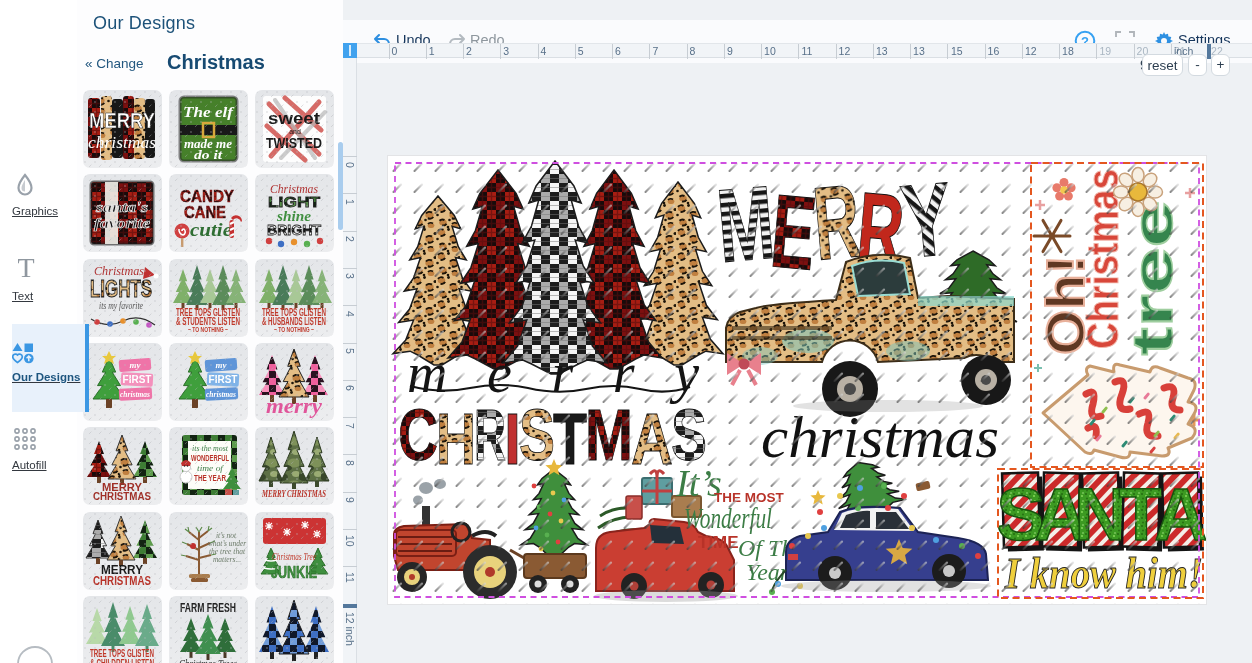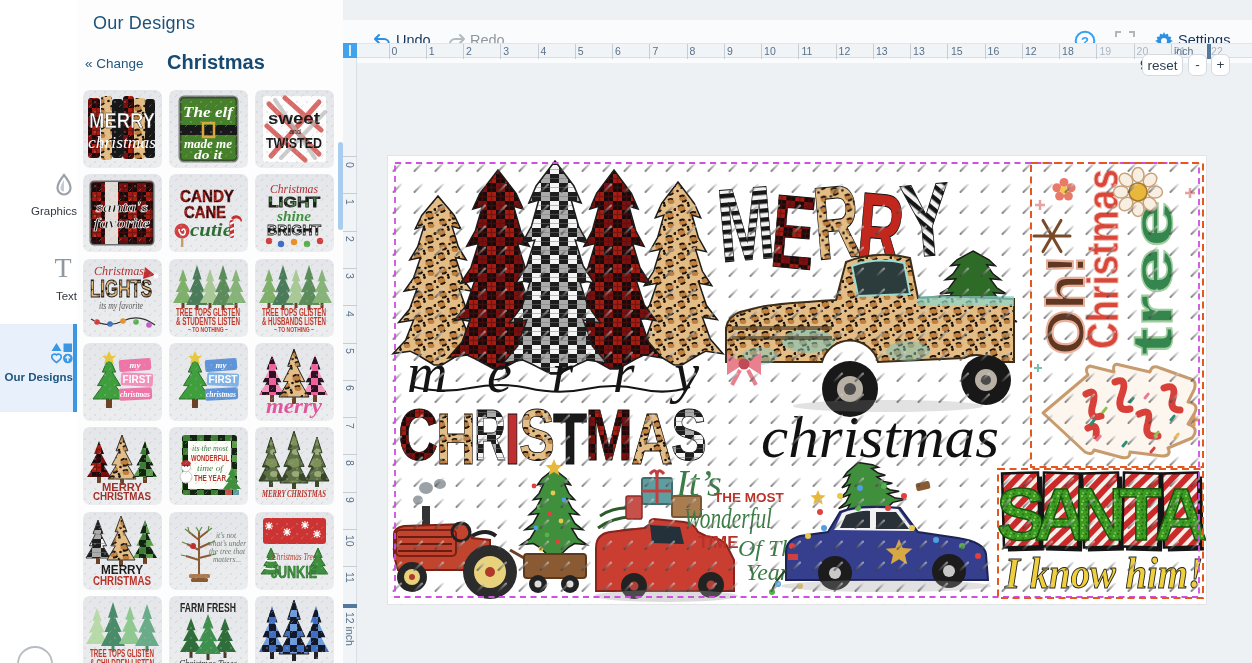--- a/index.html
+++ b/index.html
@@ -1,20 +1,20 @@
 <!DOCTYPE html>
 <html><head>
 <meta charset="utf-8">
 <style>
   * { margin:0; padding:0; box-sizing:border-box; }
   html,body { width:1252px; height:663px; overflow:hidden; font-family:"Liberation Sans", sans-serif; background:#fff; }
   #app { position:relative; width:1252px; height:663px; }
   
   #iconbar { position:absolute; left:0; top:0; width:77px; height:663px; background:#fff; z-index:30; }
-  .nav-item { position:absolute; left:0; width:77px; text-align:right; color:#33383f; font-size:11.5px; }
+  .nav-item { position:absolute; left:12px; width:77px; text-align:left; color:#33383f; font-size:11.5px;text-decoration:underline; }
   .nav-item .lbl { display:block; margin-top:5px; }
   .nav-active { background:#e8f1fb; border-right:4px solid #3b97e3; }
   .nav-active .lbl { color:#1d557f; font-weight:bold; }
   
   #panel { position:absolute; left:77px; top:0; width:266px; height:663px; background:#fdfdfe; z-index:20; }
   #panel h1 { position:absolute; left:16px; top:13px; font-size:18px; font-weight:500; color:#1d5279; letter-spacing:.2px;}
   #changeLink { position:absolute; left:8px; top:56px; font-size:13.5px; color:#22577f; }
   #catTitle { position:absolute; left:90px; top:51px; font-size:20px; font-weight:bold; color:#174a72; }
   .tile { position:absolute; width:79px; height:78px; border-radius:7px; background:linear-gradient(180deg,#e4e6e9,#ecedef); overflow:hidden; }
   .tile svg { position:absolute; left:0; top:0; }
@@ -58,20 +58,36 @@
     </div>
     <div class="nav-item nav-active" style="top:324px;height:88px;padding-top:18px;">
       <svg width="22" height="22" viewBox="0 0 22 22">
         <path d="M5.5 1 L10.5 9 H0.5 Z" fill="#3b97e3"></path>
         <rect x="12.5" y="1.5" width="8.5" height="8.5" fill="#3b97e3"></rect>
         <path d="M5.5 13 c-1.6-1.8-4.8-.6-4.8 1.8 0 2.2 3.2 4.6 4.8 5.7 1.6-1.1 4.8-3.5 4.8-5.7 0-2.4-3.2-3.6-4.8-1.8z" fill="none" stroke="#3b97e3" stroke-width="1.7"></path>
         <circle cx="16.8" cy="16.5" r="4.8" fill="#3b97e3"></circle>
         <path d="M16.8 19.2 v-5 M14.6 16.2 l2.2-2.2 2.2 2.2" stroke="#e8f1fb" stroke-width="1.5" fill="none"></path>
       </svg>
       <span class="lbl">Our Designs</span>
+    </div>
+    <div class="nav-item" style="top:424px;height:50px;">
+      <svg width="26" height="26" viewBox="0 0 26 26" style="margin-top:2px">
+        <g fill="none" stroke="#99a1aa" stroke-width="1.6">
+          <circle cx="5" cy="5" r="2.1"></circle>
+            <circle cx="13" cy="5" r="2.1"></circle>
+            <circle cx="21" cy="5" r="2.1"></circle>
+          <circle cx="5" cy="13" r="2.1"></circle>
+            <circle cx="13" cy="13" r="2.1"></circle>
+            <circle cx="21" cy="13" r="2.1"></circle>
+          <circle cx="5" cy="21" r="2.1"></circle>
+            <circle cx="13" cy="21" r="2.1"></circle>
+            <circle cx="21" cy="21" r="2.1"></circle>
+        </g>
+      </svg>
+      <span class="lbl">Autofill</span>
     </div>
     <svg width="40" height="18" viewBox="0 0 40 18" style="position:absolute;left:15px;top:645px;">
         <circle cx="20" cy="19" r="17" fill="none" stroke="#b6bcc2" stroke-width="1.8"></circle>
       </svg>
   </div>
 
   <div id="panel">
     <h1>Our Designs</h1>
     <div id="changeLink">« Change</div>
     <div id="catTitle">Christmas</div>

